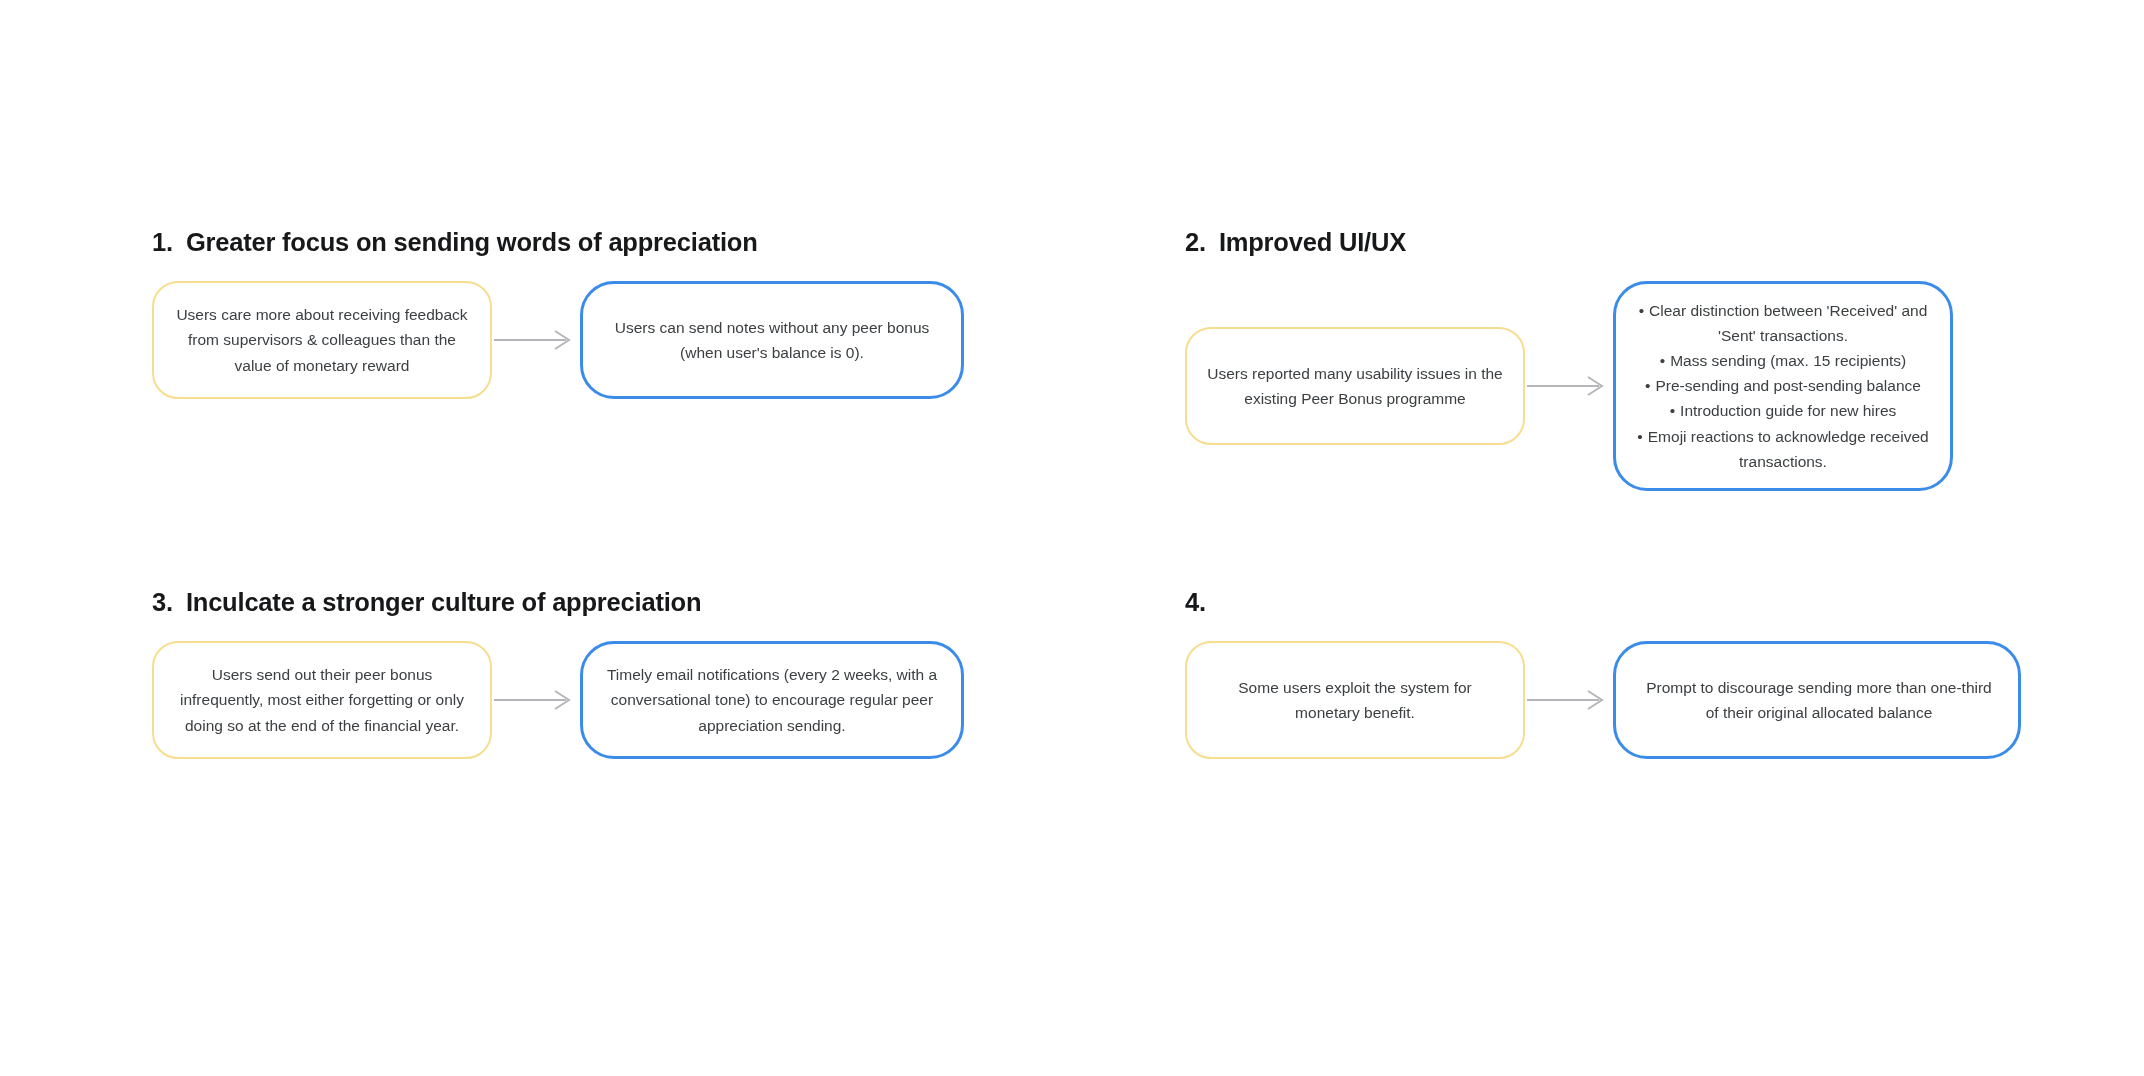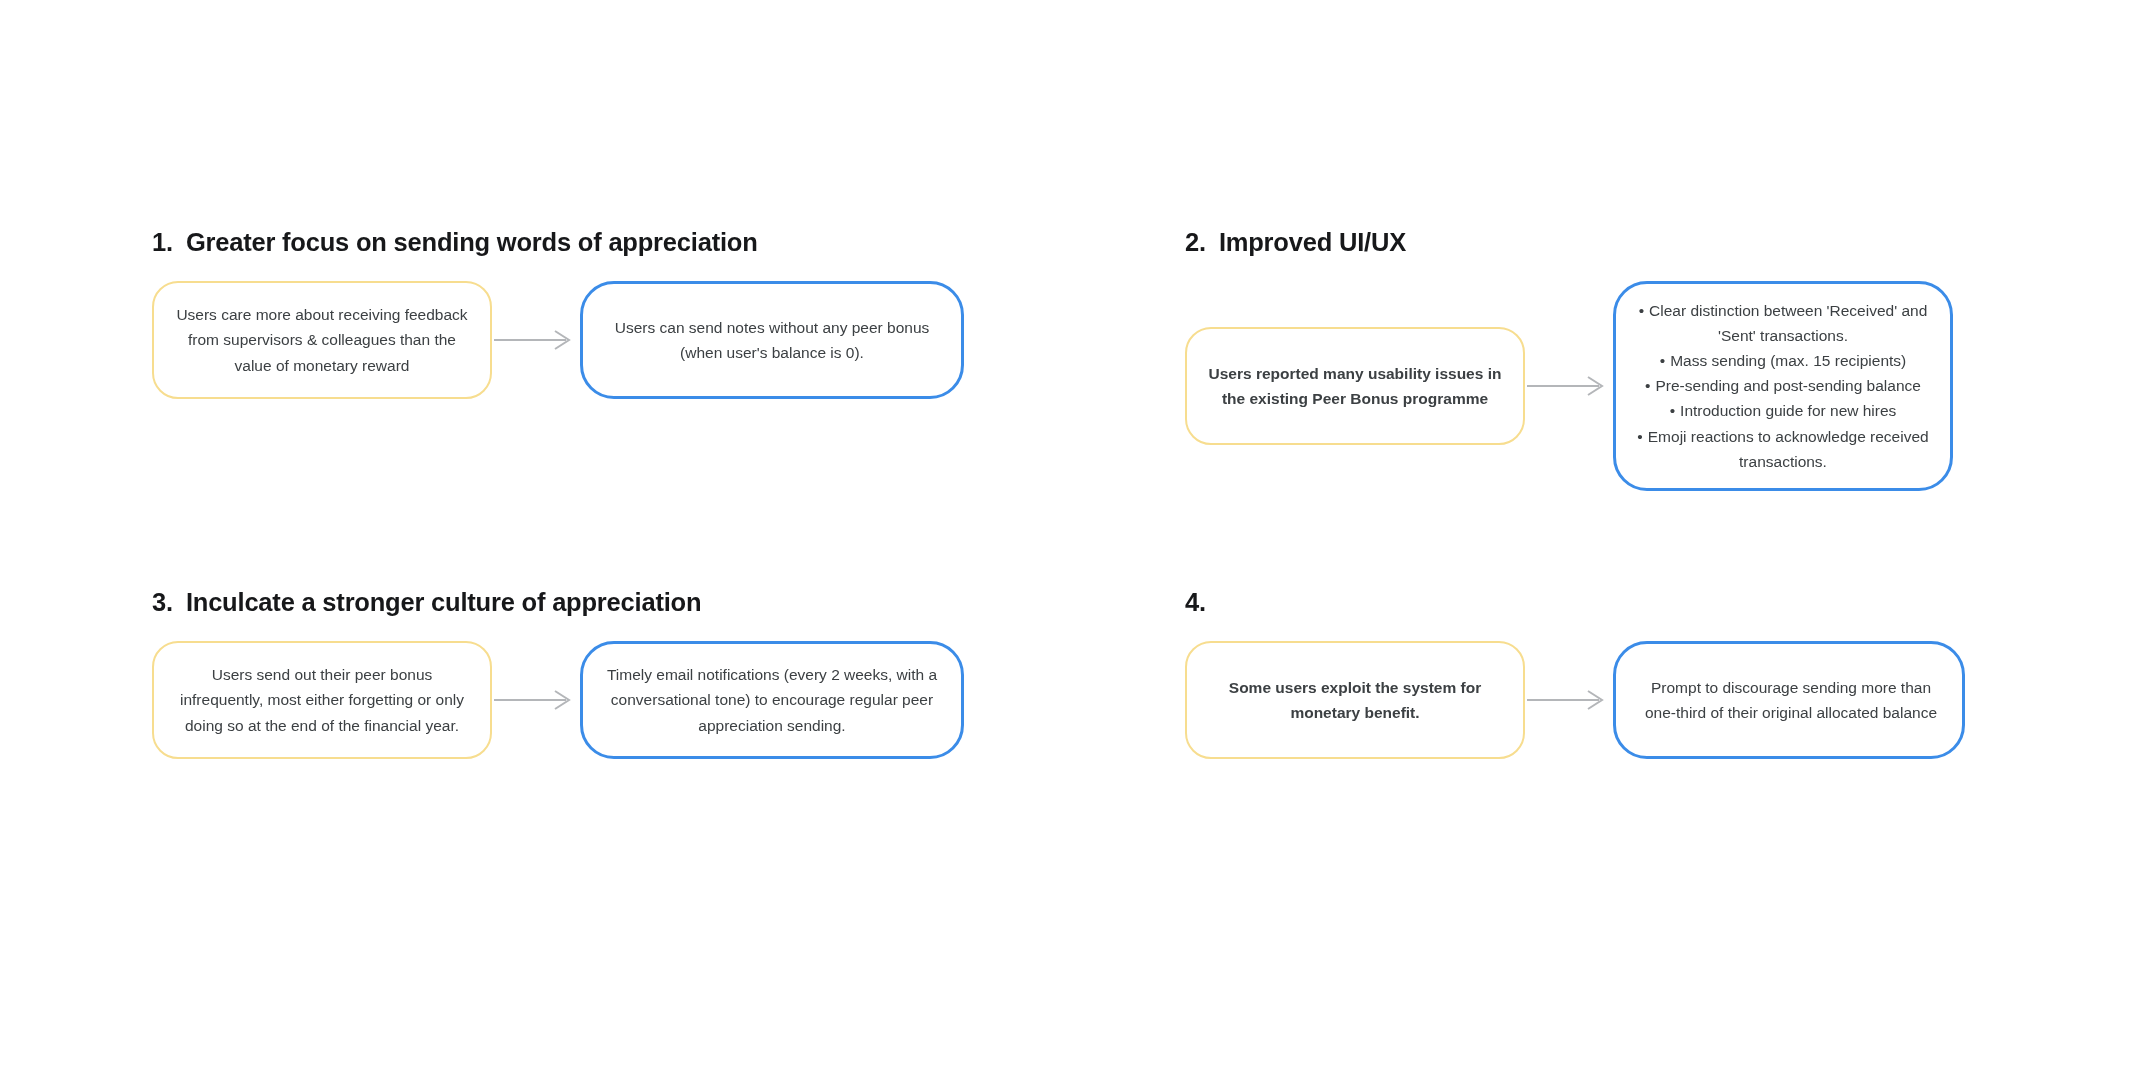--- a/index.html
+++ b/index.html
@@ -71,23 +71,23 @@
   .node.solution {
     border: 3px solid #3b8ce8;
     border-radius: 34px;
   }
 
   
   .sec-1 .problem, .sec-3 .problem { width: 340px; min-height: 118px; }
   .sec-1 .solution, .sec-3 .solution { width: 384px; min-height: 118px; }
 
   
-  .sec-2 .problem, .sec-4 .problem { width: 340px; min-height: 118px; font-weight: bold; }
+  .sec-2 .problem, .sec-4 .problem { width: 340px; min-height: 118px; }
   .sec-2 .solution { width: 340px; min-height: 200px; }
-  .sec-4 .solution { width: 352px; min-height: 118px; padding-left: 24px; }
+  .sec-4 .solution { width: 408px; min-height: 118px; padding-left: 24px; }
 
   .arrow {
     width: 88px;
     height: 26px;
     flex: 0 0 88px;
     display: block;
   }
 
   .bullets {
     margin: 0;

